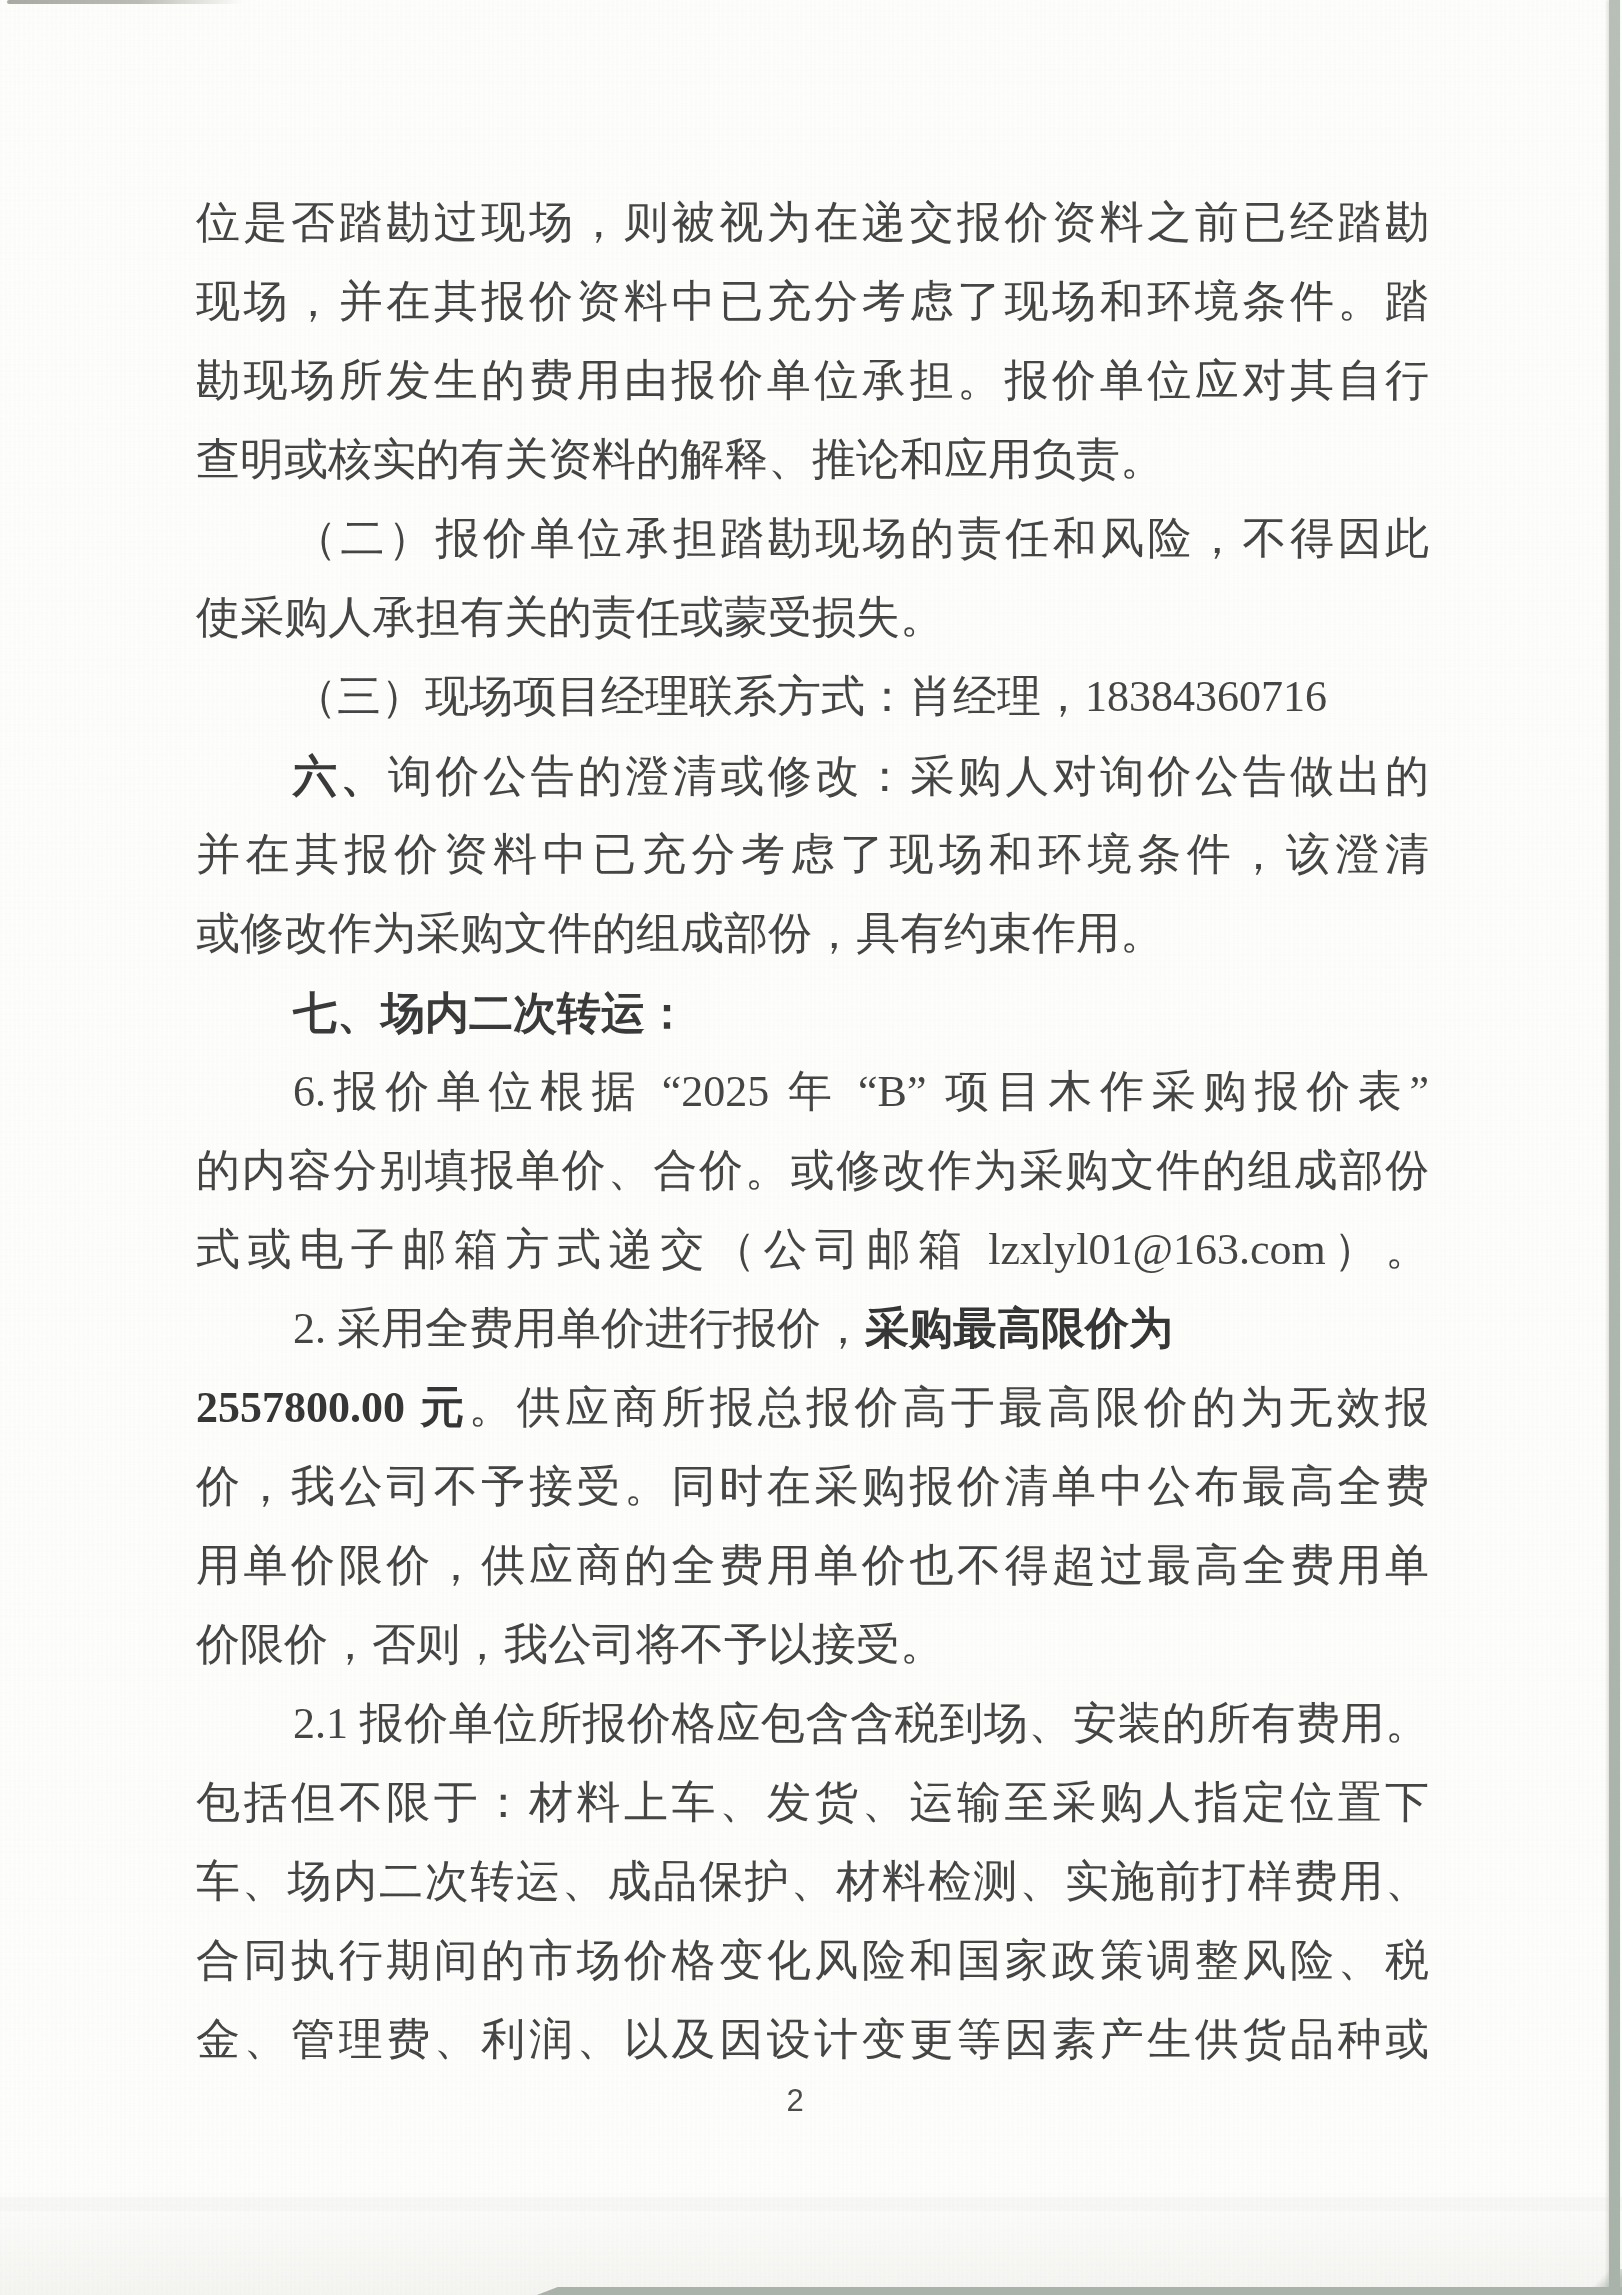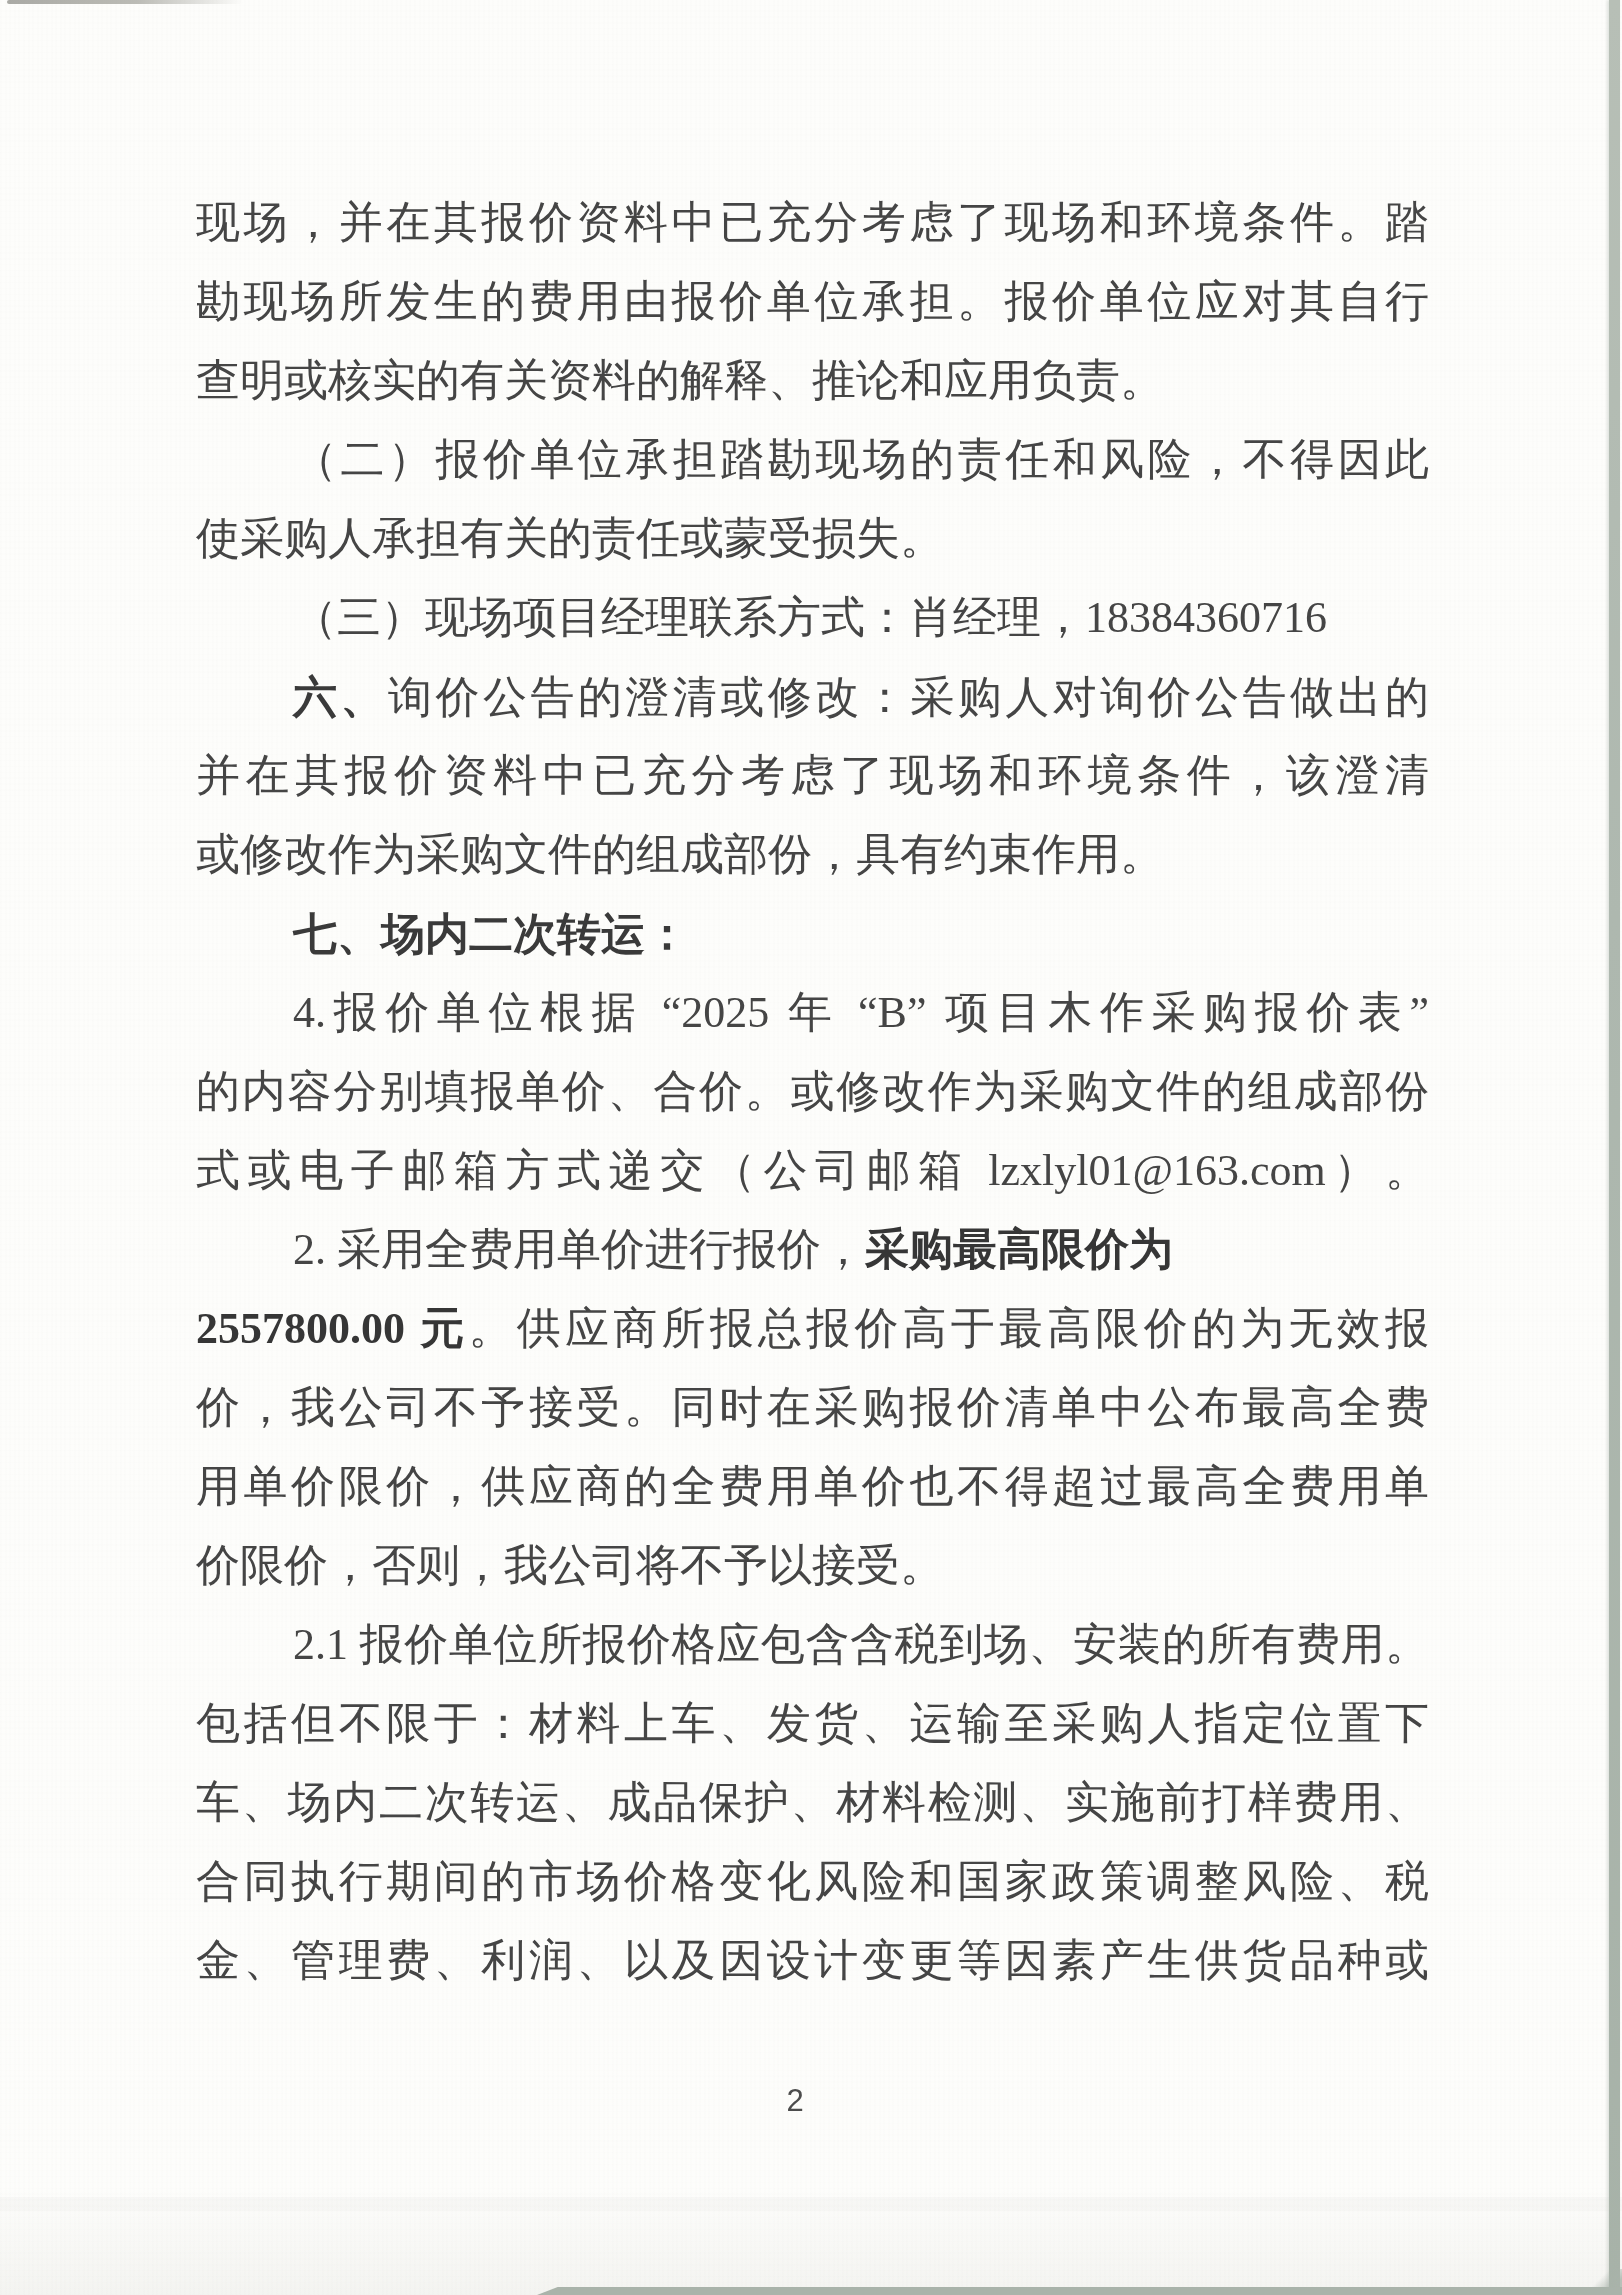--- a/index.html
+++ b/index.html
@@ -119,31 +119,32 @@
 </style>
 </head>
 <body>
 
 <div>
   <div class="noise-overlay"></div>
   <div class="mid-streak"></div>
   <div class="bottom-shade"></div>
 
   <div class="text-block">
+      <div class="line fill"><span>位是否踏勘过现场，则被视为在递交报价资料之前已经踏勘</span></div>
       <div class="line fill"><span>现场，并在其报价资料中已充分考虑了现场和环境条件。踏</span></div>
       <div class="line fill"><span>勘现场所发生的费用由报价单位承担。报价单位应对其自行</span></div>
       <div class="line"><span>查明或核实的有关资料的解释、推论和应用负责。</span></div>
       <div class="line fill indent"><span>（二）报价单位承担踏勘现场的责任和风险，不得因此</span></div>
       <div class="line"><span>使采购人承担有关的责任或蒙受损失。</span></div>
       <div class="line indent"><span>（三）现场项目经理联系方式：肖经理，18384360716</span></div>
       <div class="line fill indent"><span class="hei">六、</span><span>询价公告的澄清或修改：采购人对询价公告做出的</span></div>
       <div class="line fill"><span>并在其报价资料中已充分考虑了现场和环境条件，该澄清</span></div>
       <div class="line"><span>或修改作为采购文件的组成部份，具有约束作用。</span></div>
       <div class="line indent"><span class="hei">七、场内二次转运：</span></div>
-      <div class="line fill indent"><span>4.报价单位根据 “2025 年 “B” 项目木作采购报价表”</span></div>
+      <div class="line fill indent"><span>6.报价单位根据 “2025 年 “B” 项目木作采购报价表”</span></div>
       <div class="line fill"><span>的内容分别填报单价、合价。或修改作为采购文件的组成部份</span></div>
       <div class="line fill"><span>式或电子邮箱方式递交（公司邮箱 lzxlyl01@163.com）。</span></div>
       <div class="line indent"><span>2. 采用全费用单价进行报价，</span><span class="b">采购最高限价为</span></div>
       <div class="line fill"><span class="b">2557800.00 元</span><span>。供应商所报总报价高于最高限价的为无效报</span></div>
       <div class="line fill"><span>价，我公司不予接受。同时在采购报价清单中公布最高全费</span></div>
       <div class="line fill"><span>用单价限价，供应商的全费用单价也不得超过最高全费用单</span></div>
       <div class="line"><span>价限价，否则，我公司将不予以接受。</span></div>
       <div class="line fill indent"><span>2.1 报价单位所报价格应包含含税到场、安装的所有费用。</span></div>
       <div class="line fill"><span>包括但不限于：材料上车、发货、运输至采购人指定位置下</span></div>
       <div class="line fill"><span>车、场内二次转运、成品保护、材料检测、实施前打样费用、</span></div>

